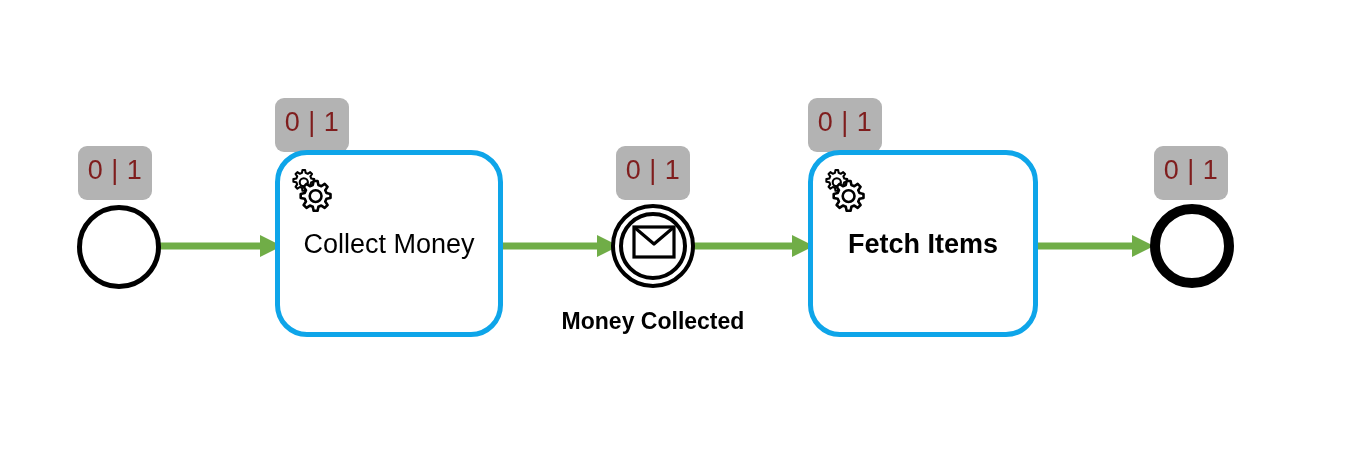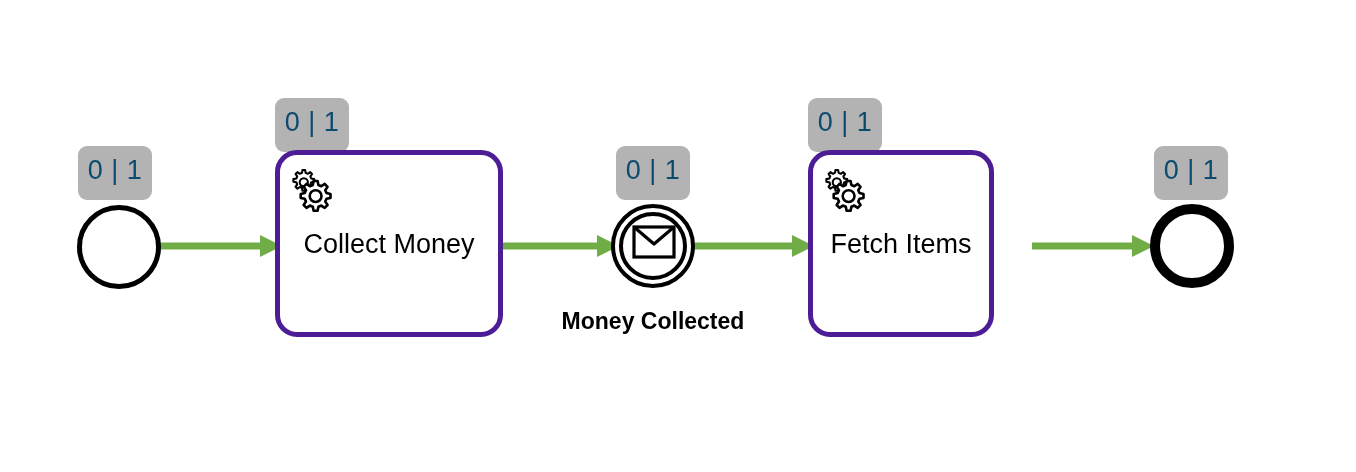--- a/index.html
+++ b/index.html
@@ -16,21 +16,21 @@
     position: relative;
     width: 1356px;
     height: 472px;
     background: #ffffff;
     overflow: hidden;
   }
   
   .badge {
     position: absolute;
     background: #b3b3b3;
-    color: #0c4a6e;
+    color: #7f1d1d;
     border-radius: 9px;
     font-size: 27px;
     line-height: 48px;
     height: 54px;
     text-align: center;
     letter-spacing: 0.5px;
     white-space: nowrap;
     font-family: "Liberation Sans", sans-serif;
     user-select: none;
   }
@@ -66,22 +66,22 @@
     top: 50%;
     transform: translate(-50%, -50%);
     width: 42px;
     height: 42px;
   }
   
   .task {
     position: absolute;
     box-sizing: border-box;
     background: #ffffff;
-    border: 5px solid #4c1d95;
-    border-radius: 22px;
+    border: 5px solid #0ea5e9;
+    border-radius: 32px;
     padding-left: 28px;
   }
   .task-label {
     position: absolute;
     left: 0;
     right: 0;
     top: 50%;
     transform: translateY(-50%);
     text-align: center;
     font-size: 27px;
@@ -171,21 +171,21 @@
     <span class="event-icon">
       <svg viewBox="0 0 44 34" width="44" height="34" style="display:block;">
         <rect x="2" y="2" width="40" height="30" fill="#ffffff" stroke="#000000" stroke-width="3.2"></rect>
         <polyline points="2,2 22,19 42,2" fill="none" stroke="#000000" stroke-width="3.2" stroke-linejoin="round"></polyline>
       </svg>
     </span>
   </div>
   <div class="event-name" style="left:503px; top:308px; width:300px;">Money Collected</div>
 
   <div class="badge" style="left:808px; top:98px; width:74px;">0 | 1</div>
-  <div class="task" style="left:808px; top:150px; width:186px; height:187px;">
+  <div class="task" style="left:808px; top:150px; width:230px; height:187px;font-weight:bold;">
     <span class="task-marker">
       <svg viewBox="0 0 48 48" width="48" height="48">
         <path d="M13.5 6.0 l2.6 0 0.55 2.9 2.1 0.9 2.45-1.65 1.85 1.85 -1.65 2.45 0.9 2.1 2.9 0.55 0 2.6 -2.9 0.55 -0.9 2.1 1.65 2.45 -1.85 1.85 -2.45-1.65 -2.1 0.9 -0.55 2.9 -2.6 0 -0.55-2.9 -2.1-0.9 -2.45 1.65 -1.85-1.85 1.65-2.45 -0.9-2.1 -2.9-0.55 0-2.6 2.9-0.55 0.9-2.1 -1.65-2.45 1.85-1.85 2.45 1.65 2.1-0.9 z" fill="none" stroke="#000000" stroke-width="2.1" stroke-linejoin="round"></path>
         <circle cx="14.8" cy="18.3" r="4.1" fill="none" stroke="#000000" stroke-width="2.1"></circle>
         <path d="M24.6 17.0 l4.0 0 0.8 4.0 2.9 1.25 3.4-2.3 2.85 2.85 -2.3 3.4 1.25 2.9 4.0 0.8 0 4.0 -4.0 0.8 -1.25 2.9 2.3 3.4 -2.85 2.85 -3.4-2.3 -2.9 1.25 -0.8 4.0 -4.0 0 -0.8-4.0 -2.9-1.25 -3.4 2.3 -2.85-2.85 2.3-3.4 -1.25-2.9 -4.0-0.8 0-4.0 4.0-0.8 1.25-2.9 -2.3-3.4 2.85-2.85 3.4 2.3 2.9-1.25 z" fill="#ffffff" stroke="#000000" stroke-width="2.6" stroke-linejoin="round"></path>
         <circle cx="26.6" cy="32.1" r="5.9" fill="#ffffff" stroke="#000000" stroke-width="2.6"></circle>
       </svg>
     </span>
     <span class="task-label">Fetch Items</span>
   </div>

